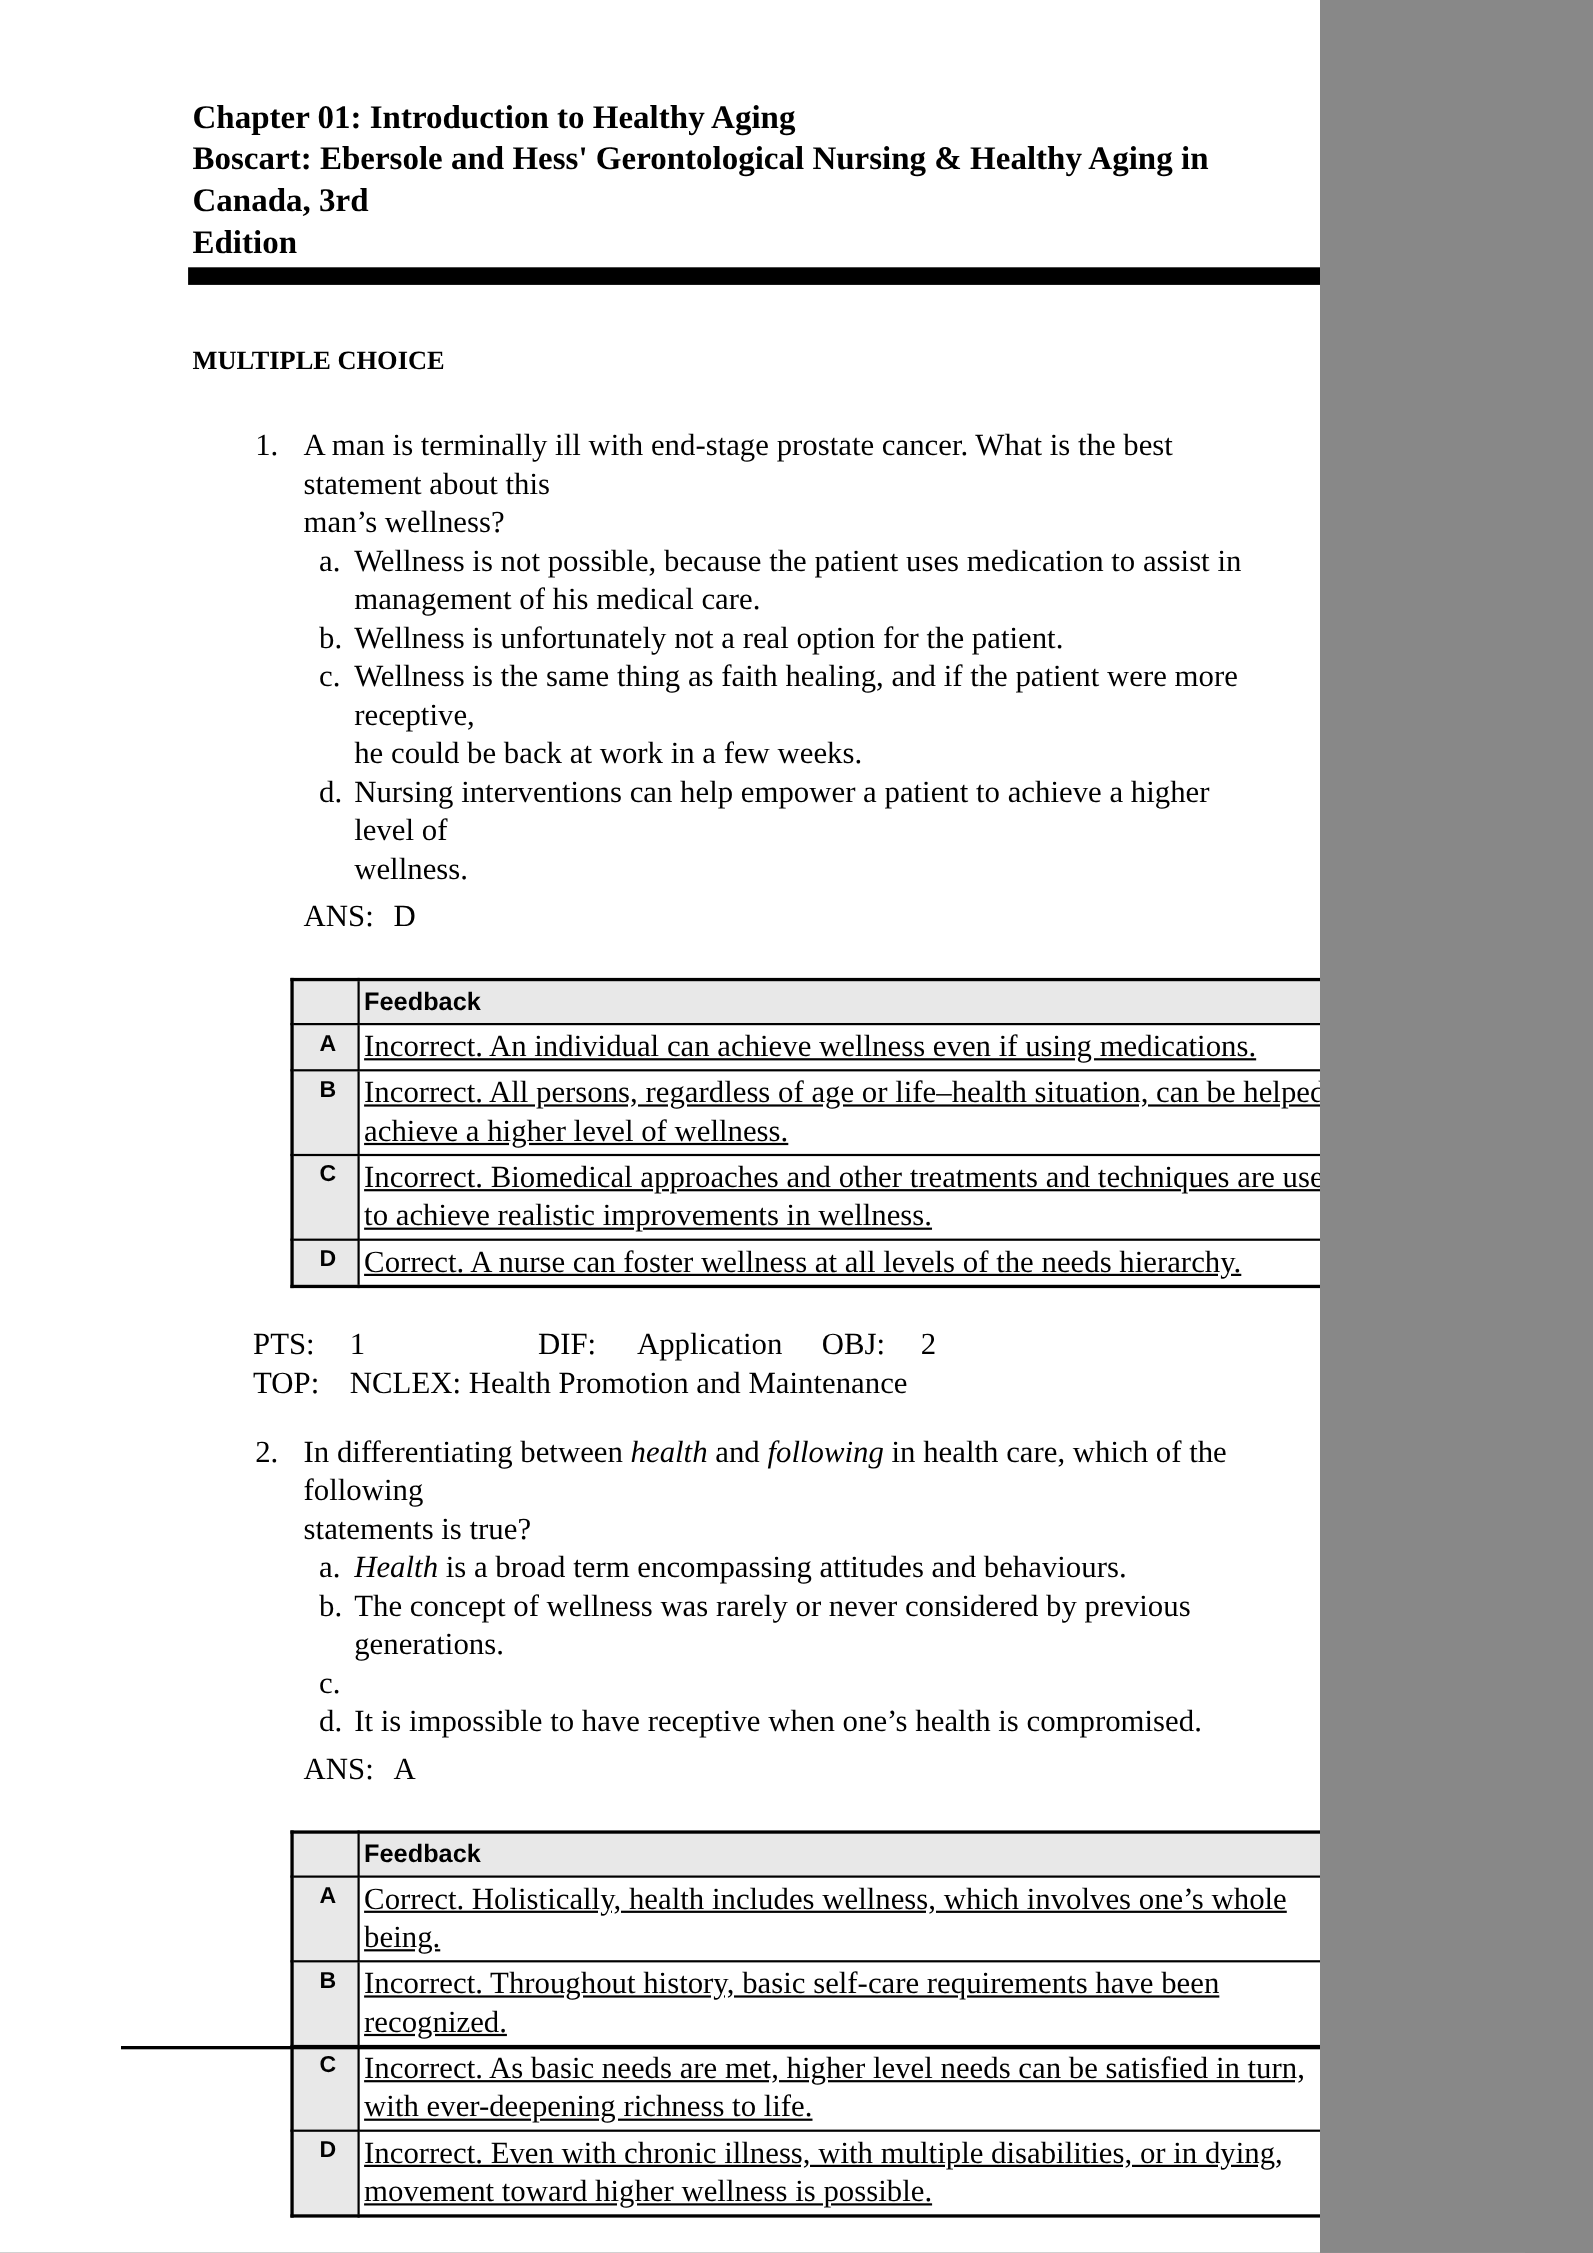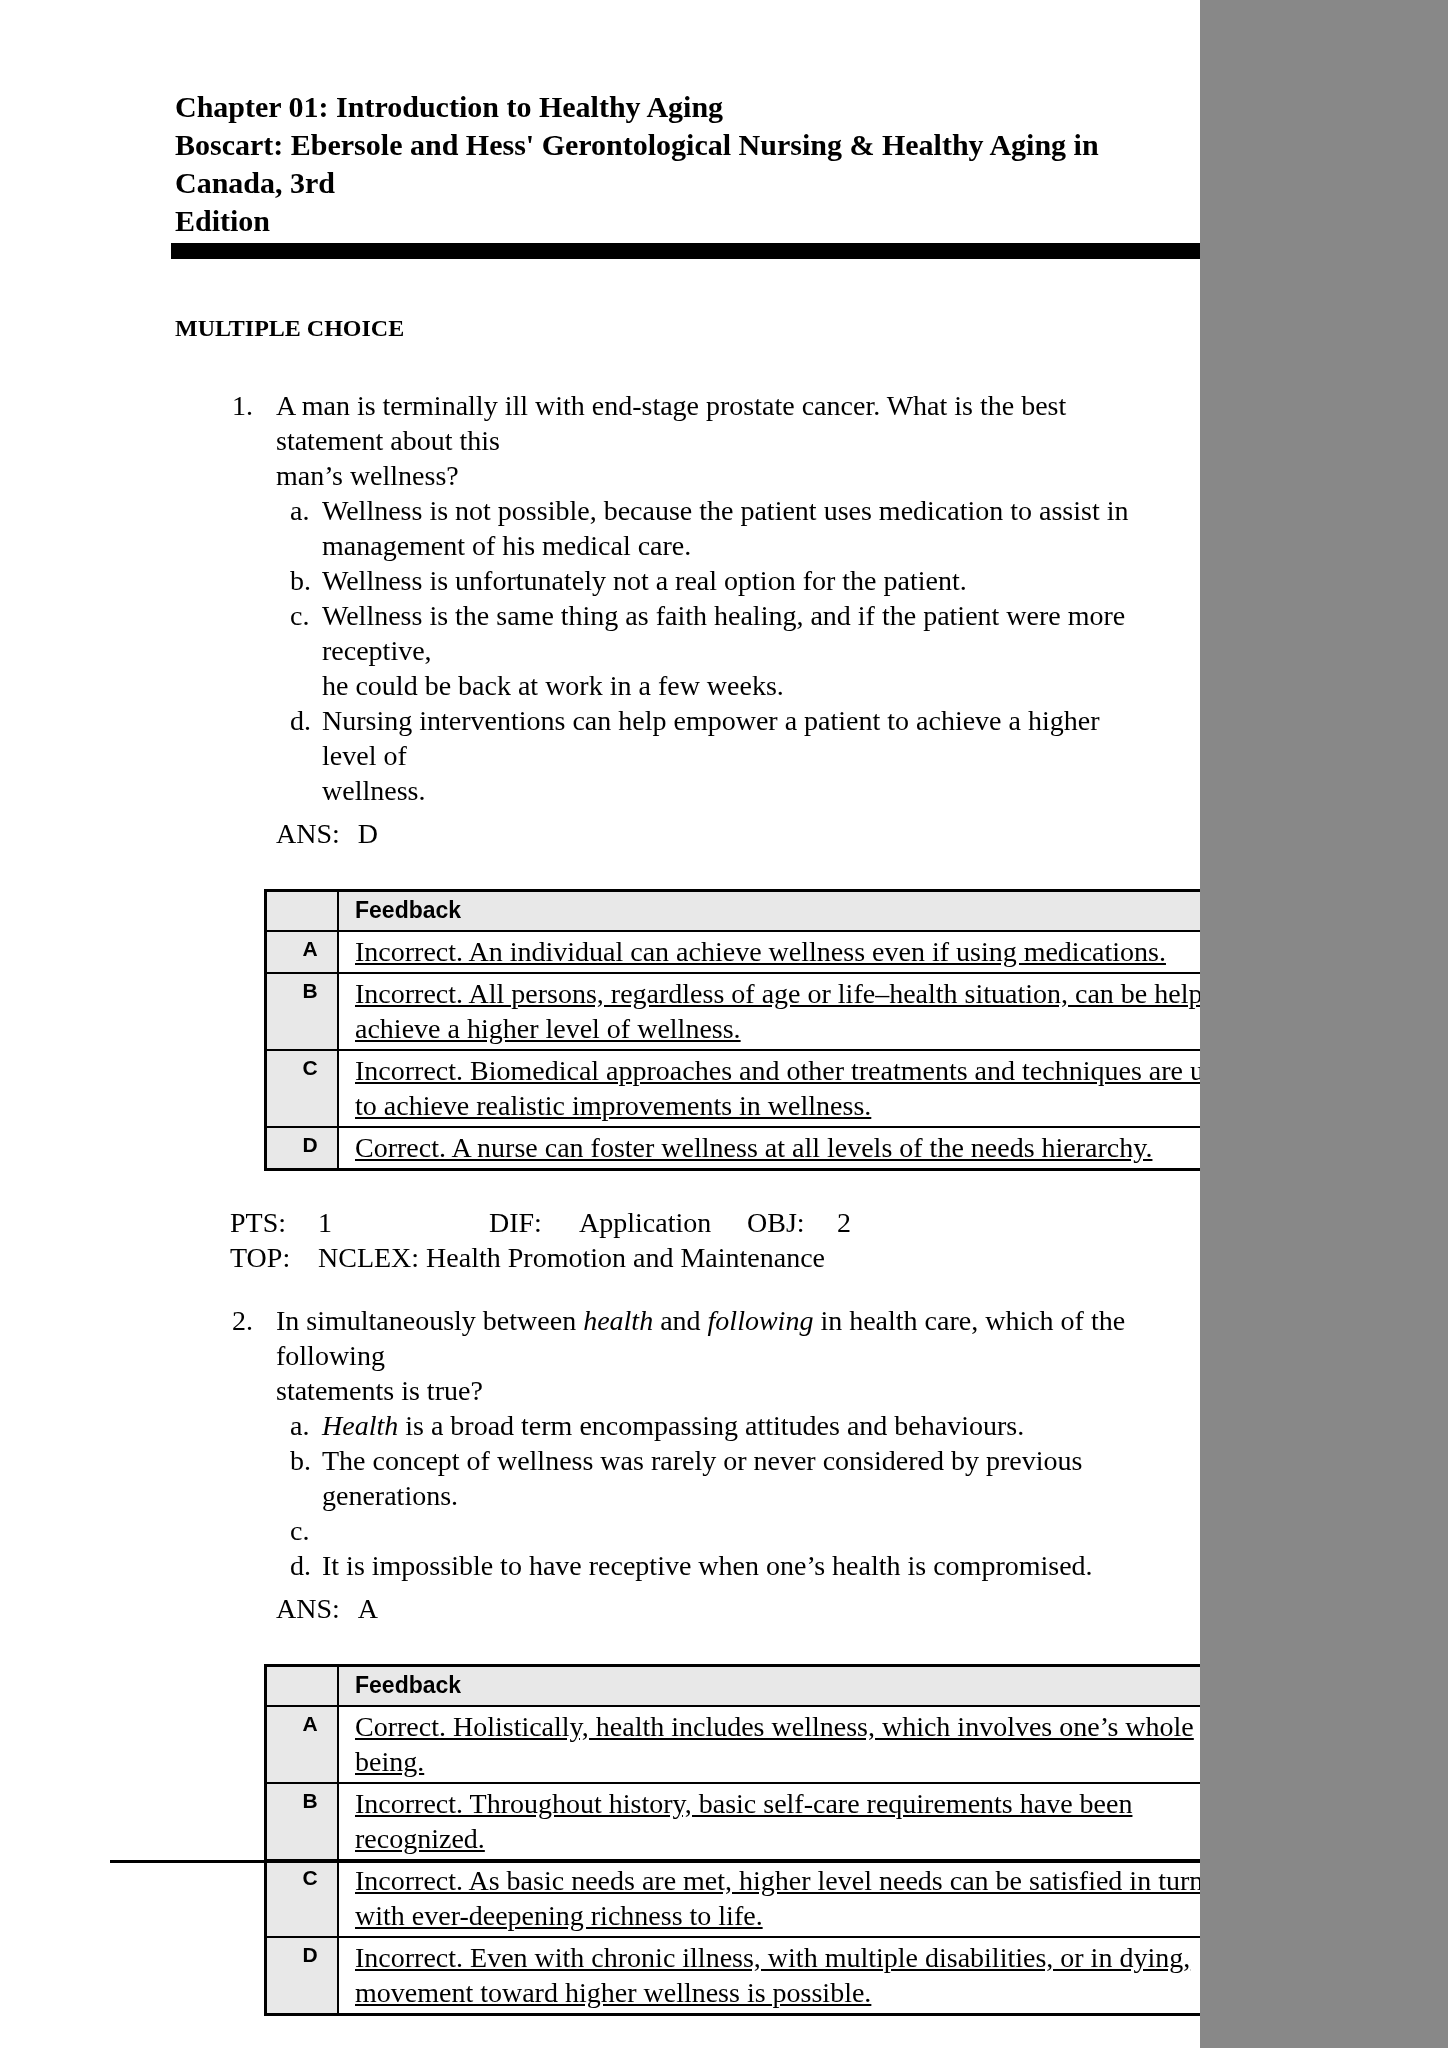--- a/index.html
+++ b/index.html
@@ -41,21 +41,21 @@
   table.feedback{
     border-collapse:collapse;
     margin-left:89px;margin-top:38px;
     width:1050px;
     border:3px solid #000;
     table-layout:fixed;
   }
   table.feedback td{
     border:2px solid #000;
     vertical-align:top;
-    padding:2px 0 3px 16px;
+    padding:2px 0 3px 4px;
   }
   td.fb-letter{
     width:54px;
     background:#e8e8e8;
     font-family:"Liberation Sans", sans-serif;
     font-weight:bold;font-size:21px;line-height:30px;
     text-align:center;
     padding-top:4px;
   }
   tr.fb-head td{background:#e8e8e8;}
@@ -168,21 +168,21 @@
     </div>
     <div class="meta">
       <span class="m-0">TOP:</span>
       <span class="m-88">NCLEX: Health Promotion and Maintenance</span>
     </div>
   </section>
 
   <section class="question">
     <div class="qrow">
       <span class="qnum">2.</span>
-      <div class="qtext"><span>In simultaneously between </span><i>health</i><span> and </span><i>following</i><span> in health care, which of the following
+      <div class="qtext"><span>In differentiating between </span><i>health</i><span> and </span><i>following</i><span> in health care, which of the following
 statements is true?</span></div>
     </div>
     <div class="optrow">
       <span class="optletter">a.</span>
       <div class="opttext"><i>Health</i><span> is a broad term encompassing attitudes and behaviours.</span></div>
     </div>
     <div class="optrow">
       <span class="optletter">b.</span>
       <div class="opttext"><span>The concept of wellness was rarely or never considered by previous generations.</span></div>
     </div>

